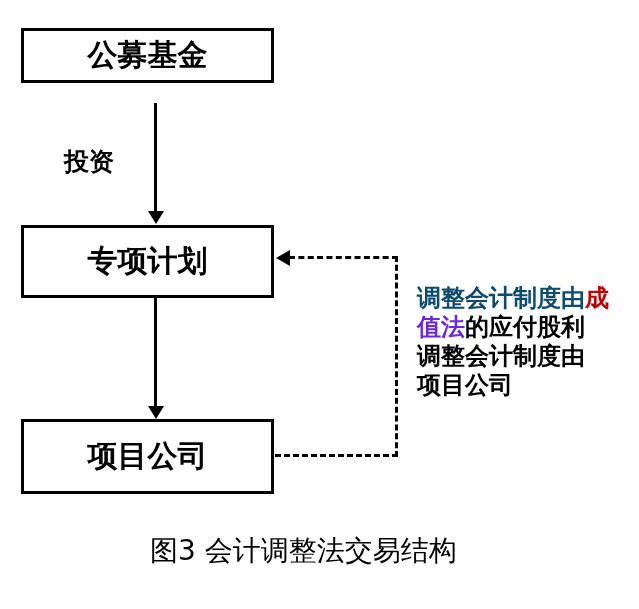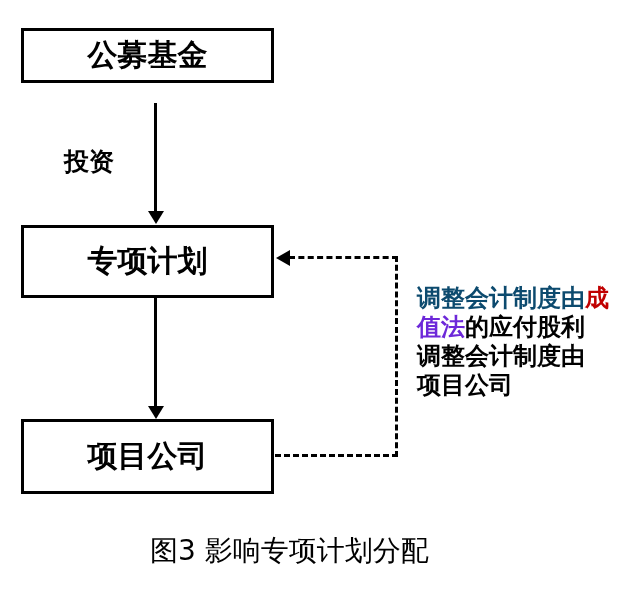--- a/index.html
+++ b/index.html
@@ -131,15 +131,15 @@
   <div class="dash-h" id="dash-bottom"></div>
   <div class="arrow-left"></div>
 
   <div class="annotation">
       <div><span style="color: #0c4a6e;">调整会计制度由</span><span style="color: rgb(192, 0, 0);">成</span></div>
       <div><span style="color: #6d28d9;">值法</span><span style="color: rgb(0, 0, 0);">的应付股利</span></div>
       <div><span style="color: rgb(0, 0, 0);">调整会计制度由</span></div>
       <div><span style="color: rgb(0, 0, 0);">项目公司</span></div>
     </div>
 
-  <div class="caption">图3 影响专项计划分配</div>
+  <div class="caption">图3 会计调整法交易结构</div>
 
 </div>
 
 </body></html>

